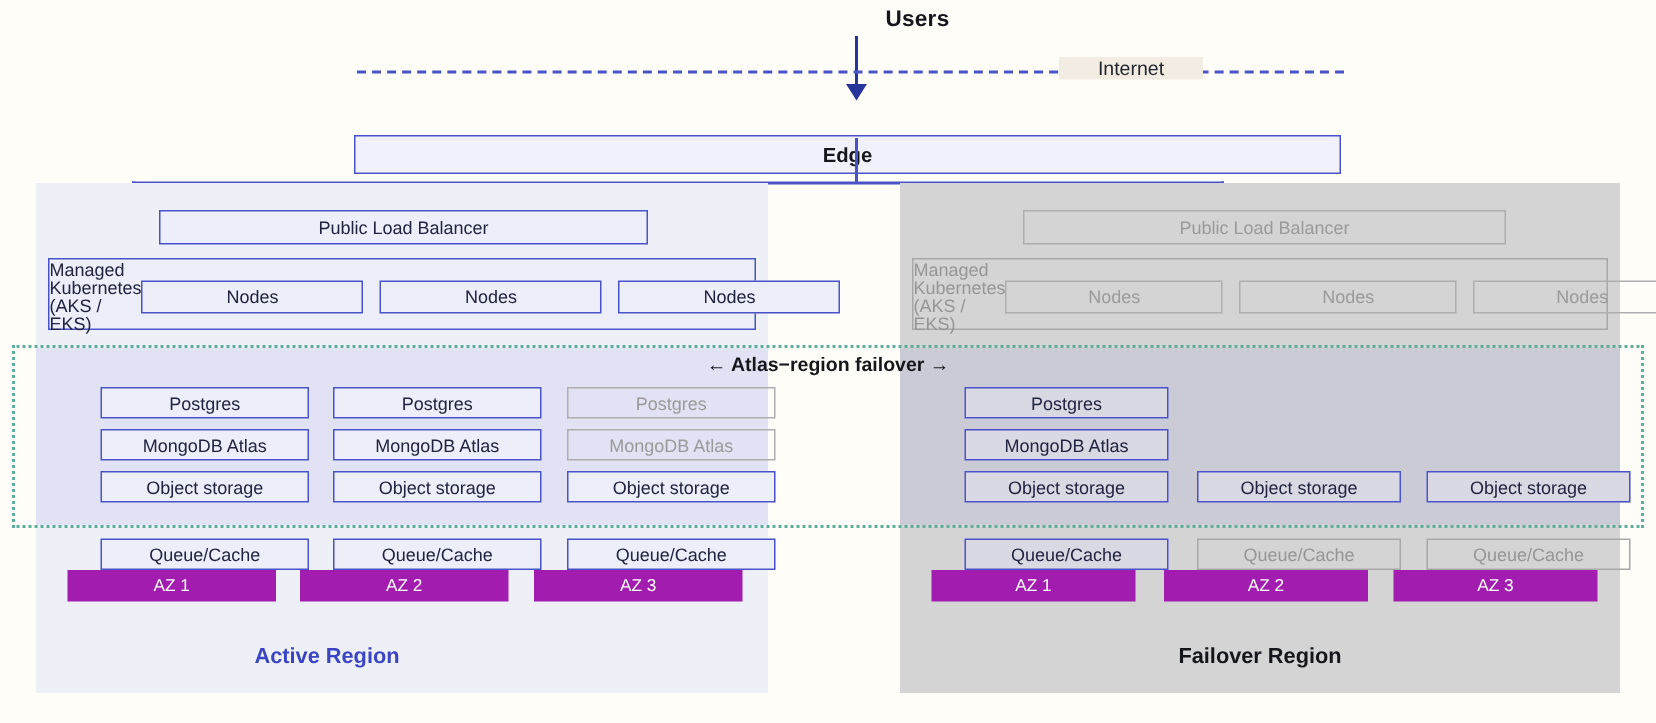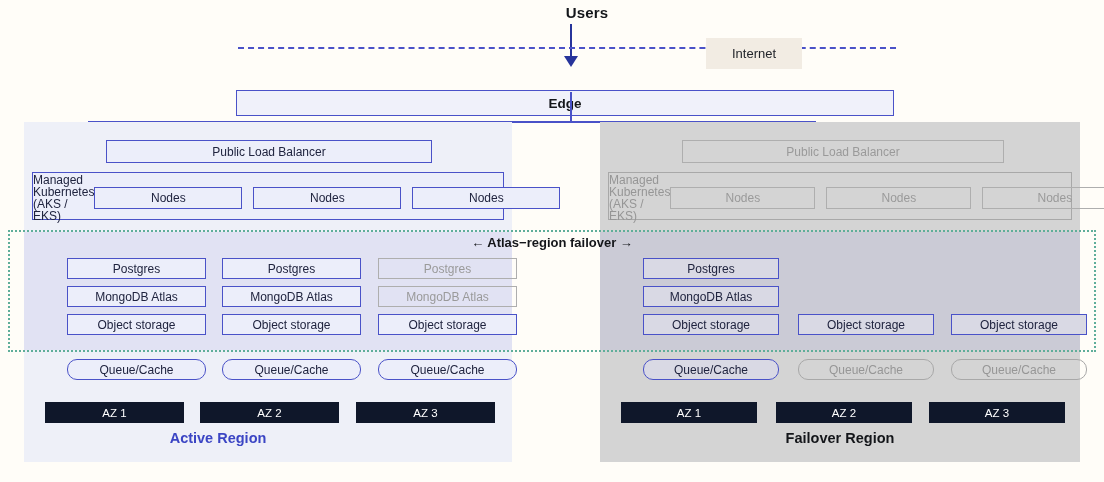--- a/index.html
+++ b/index.html
@@ -16,30 +16,30 @@
   }
   .canvas {
     position: absolute;
     inset: 0;
   }
   .abs { position: absolute; box-sizing: border-box; }
 
   
   #users-label {
     left: 541px; top: 4px; width: 92px;
-    text-align: center;
+    text-align: right;
     font-size: 15px; font-weight: bold; color: #14161a;
     letter-spacing: .2px;
   }
   #internet-dashed-line {
     left: 238px; top: 47px; width: 658px; height: 0;
     border-top: 2px dashed #4a52c8;
   }
   #internet-label {
-    left: 706px; top: 38px; width: 96px; height: 31px;
+    left: 706px; top: 38px; width: 96px; height: 15px;
     background: #f2ece3;
     color: #22252b; font-size: 13px;
     display: flex; align-items: center; justify-content: center;
   }
   #users-arrow-line {
     left: 570px; top: 24px; width: 2px; height: 38px;
     background: #27349b;
   }
   #users-arrow-head {
     left: 564px; top: 56px;
@@ -141,26 +141,26 @@
   .tier-box { height: 21px; margin-left: 22px; }
   .col-a1 { left: 45px;  width: 139px; }
   .col-a2 { left: 200px; width: 139px; }
   .col-a3 { left: 356px; width: 139px; }
   .col-f1 { left: 621px; width: 136px; }
   .col-f2 { left: 776px; width: 136px; }
   .col-f3 { left: 929px; width: 136px; }
   .row-pg    { top: 258px; }
   .row-mongo { top: 286px; }
   .row-obj   { top: 314px; }
-  .row-queue { top: 359px; border-radius: 10px; }
+  .row-queue { top: 359px; }
 
   
   .az-bar {
-    height: 21px; top: 402px;
-    background: #0f172a;
+    height: 21px; top: 380px;
+    background: #a21caf;
     color: #ffffff; font-size: 11.5px;
     display: flex; align-items: center; justify-content: center;
   }
 
   
   .region-caption {
     top: 430px; text-align: center;
     font-size: 14.5px; font-weight: bold;
   }
   #active-region-caption   { left: 24px;  width: 388px; color: #3b45c4; }

